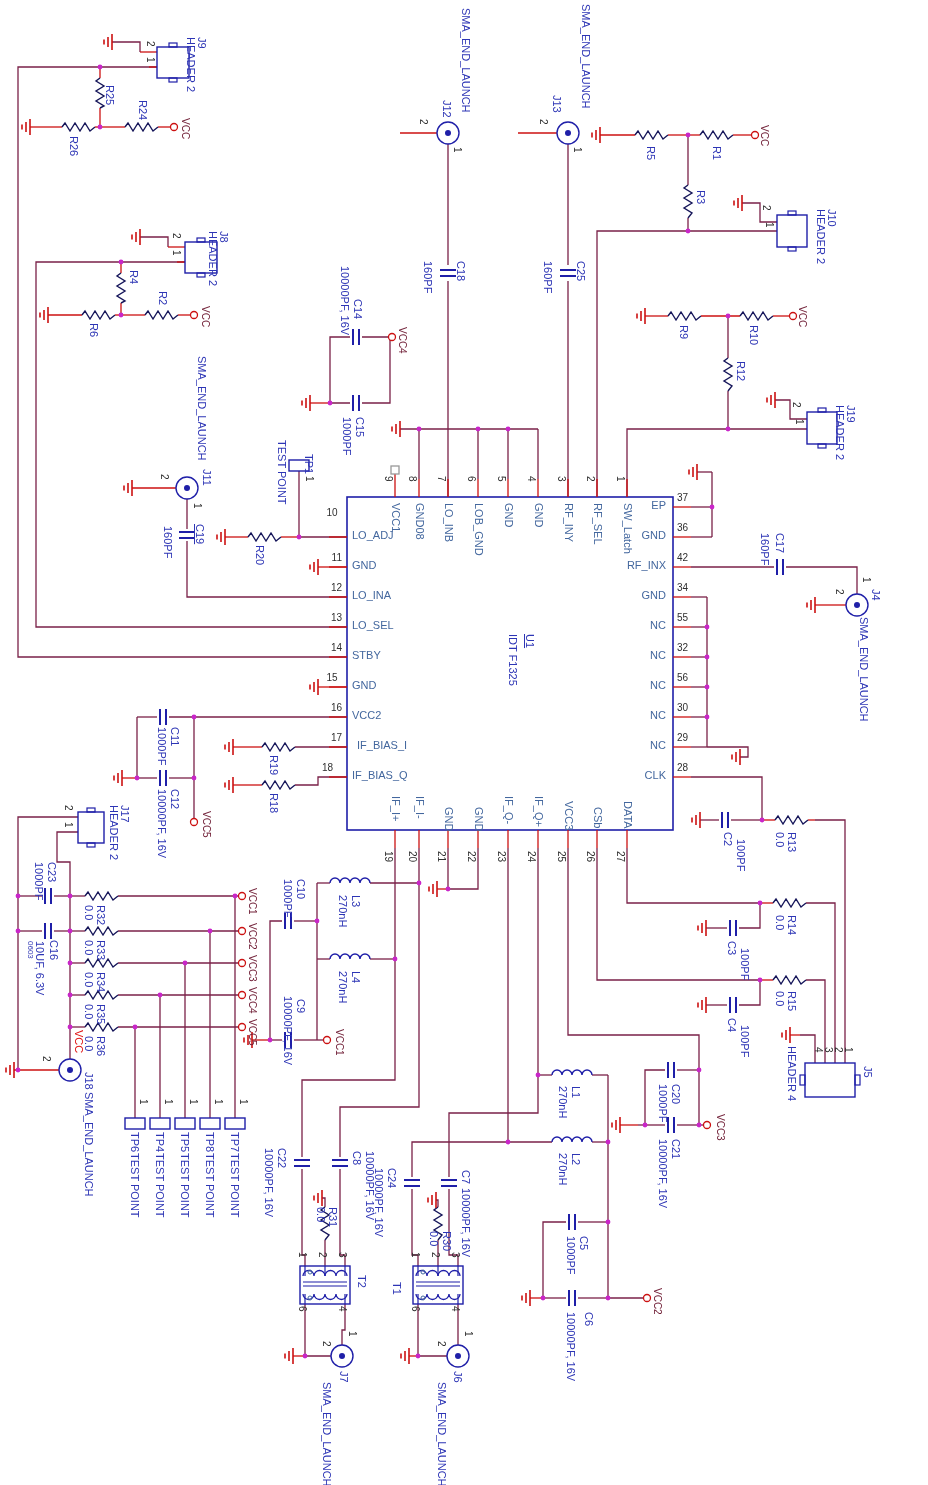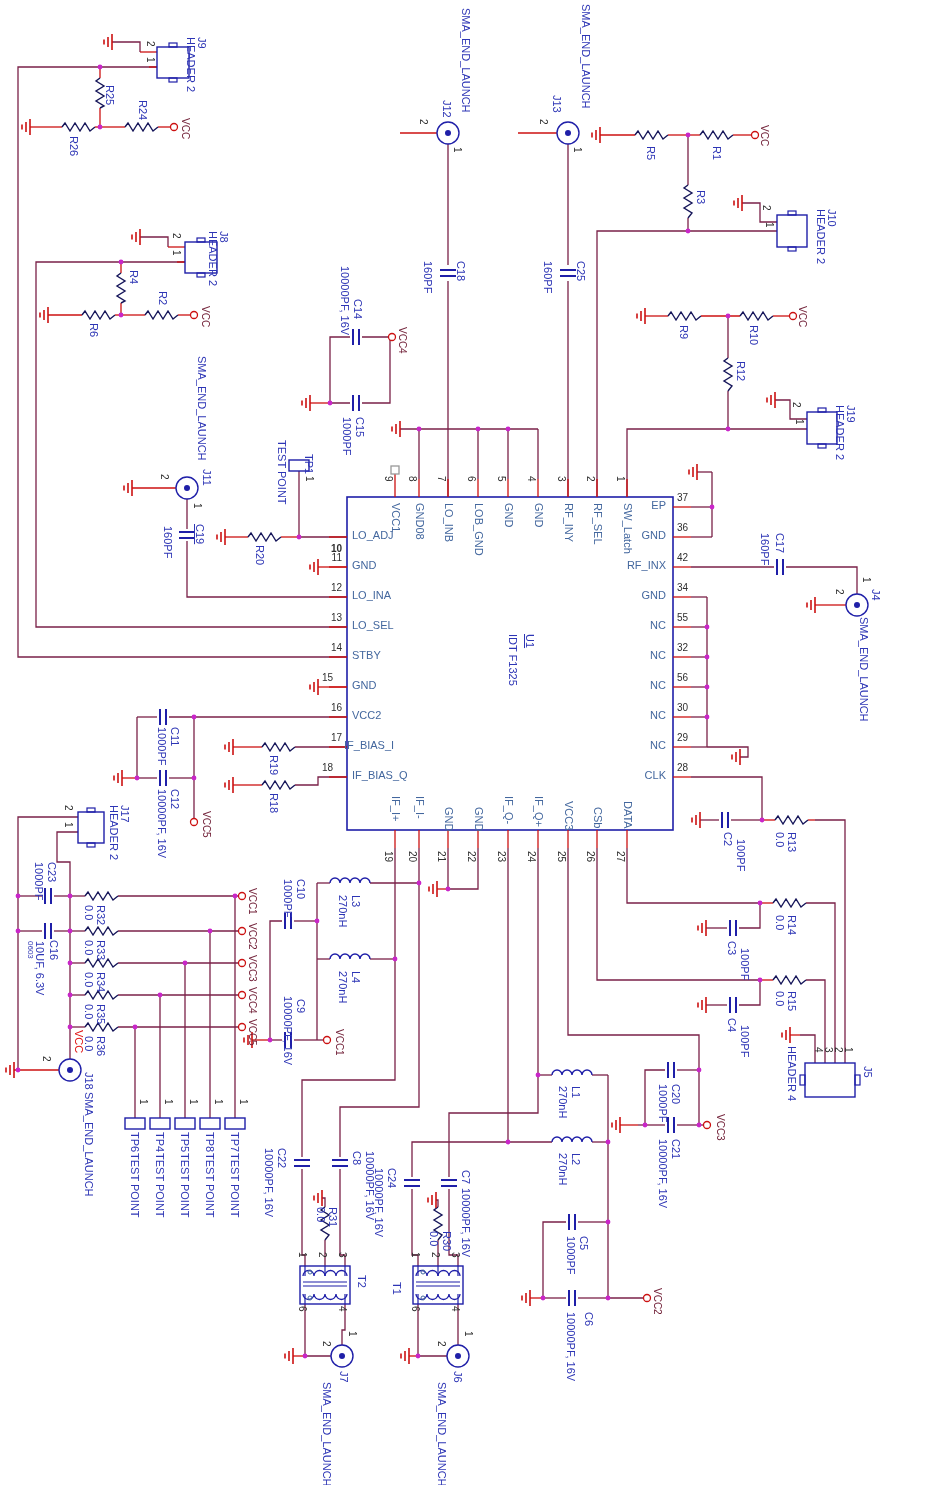--- a/index.html
+++ b/index.html
@@ -566,36 +566,36 @@
       <div class="lab v n" style="left: 566px; top: 851px;">25</div>
       <div class="lab v pn" style="left: 574px; top: 801px;">VCC3</div>
       <div class="lab v n" style="left: 595px; top: 476px;">2</div>
       <div class="lab v pn" style="left: 603px; top: 503px;">RF_SEL</div>
       <div class="lab v n" style="left: 595px; top: 851px;">26</div>
       <div class="lab v pn" style="left: 603px; top: 807px;">CSb</div>
       <div class="lab v n" style="left: 625px; top: 476px;">1</div>
       <div class="lab v pn" style="left: 633px; top: 503px;">SW_Latch</div>
       <div class="lab v n" style="left: 625px; top: 851px;">27</div>
       <div class="lab v pn" style="left: 633px; top: 801px;">DATA</div>
-      <div class="lab n" style="left: 322px; top: 544px; width: 20px; text-align: right; font-weight: bold;">10</div>
+      <div class="lab n" style="left: 322px; top: 508px; width: 20px; text-align: center;">10</div>
       <div class="lab pn" style="left: 352px; top: 530px;">LO_ADJ</div>
       <div class="lab n" style="left: 322px; top: 553px; width: 20px; text-align: right;">11</div>
       <div class="lab pn" style="left: 352px; top: 560px;">GND</div>
       <div class="lab n" style="left: 322px; top: 583px; width: 20px; text-align: right;">12</div>
       <div class="lab pn" style="left: 352px; top: 590px;">LO_INA</div>
       <div class="lab n" style="left: 322px; top: 613px; width: 20px; text-align: right;">13</div>
       <div class="lab pn" style="left: 352px; top: 620px;">LO_SEL</div>
       <div class="lab n" style="left: 322px; top: 643px; width: 20px; text-align: right;">14</div>
       <div class="lab pn" style="left: 352px; top: 650px;">STBY</div>
-      <div class="lab n" style="left: 322px; top: 673px; width: 20px; text-align: left;">15</div>
+      <div class="lab n" style="left: 322px; top: 673px; width: 20px; text-align: center;">15</div>
       <div class="lab pn" style="left: 352px; top: 680px;">GND</div>
       <div class="lab n" style="left: 322px; top: 703px; width: 20px; text-align: right;">16</div>
       <div class="lab pn" style="left: 352px; top: 710px;">VCC2</div>
       <div class="lab n" style="left: 322px; top: 733px; width: 20px; text-align: right;">17</div>
-      <div class="lab pn" style="left: 344px; top: 740px;">IF_BIAS_I</div>
+      <div class="lab pn" style="left: 357px; top: 740px;">IF_BIAS_I</div>
       <div class="lab n" style="left: 322px; top: 763px; width: 20px; ">18</div>
       <div class="lab pn" style="left: 352px; top: 770px;">IF_BIAS_Q</div>
       <div class="lab n" style="left: 677px; top: 493px; width: 20px; text-align: left;">37</div>
       <div class="lab pn" style="left: 606px; top: 500px; width: 60px; text-align: right;">EP</div>
       <div class="lab n" style="left: 677px; top: 523px; width: 20px; text-align: left;">36</div>
       <div class="lab pn" style="left: 606px; top: 530px; width: 60px; text-align: right;">GND</div>
       <div class="lab n" style="left: 677px; top: 553px; width: 20px; text-align: left;">42</div>
       <div class="lab pn" style="left: 606px; top: 560px; width: 60px; text-align: right;">RF_INX</div>
       <div class="lab n" style="left: 677px; top: 583px; width: 20px; text-align: left;">34</div>
       <div class="lab pn" style="left: 606px; top: 590px; width: 60px; text-align: right;">GND</div>

